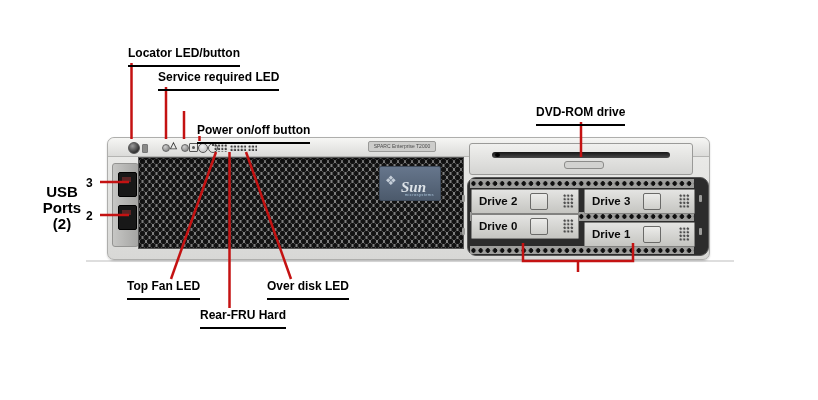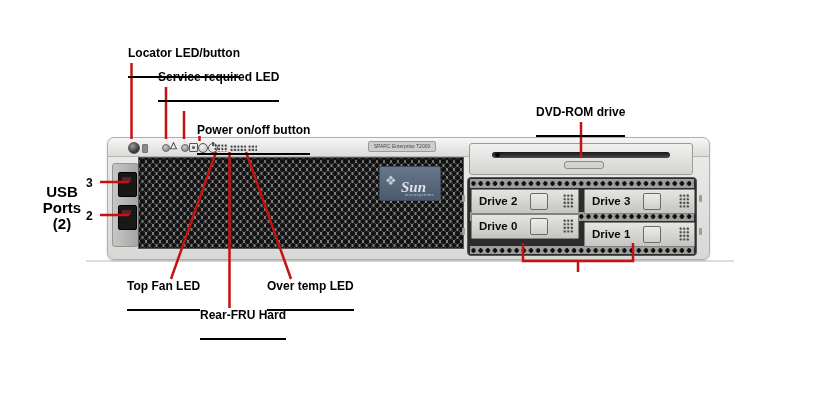--- a/index.html
+++ b/index.html
@@ -2,21 +2,21 @@
 <html><head>
 <meta charset="utf-8">
 <style>
   html,body{margin:0;padding:0;background:#fff;}
   .stage{position:relative;width:818px;height:400px;background:#ffffff;
          font-family:"Liberation Sans",sans-serif;overflow:hidden;}
 
   
   .label{position:absolute;font-weight:bold;font-size:12px;color:#000;
          white-space:nowrap;z-index:20;line-height:14px;}
-  .ul{border-bottom:2px solid #000;padding-bottom:16px;display:inline-block;}
+  .ul{border-bottom:2px solid #000;padding-bottom:5px;display:inline-block;}
   .usb-block{position:absolute;left:36px;top:184px;width:52px;text-align:center;
              font-weight:bold;font-size:15px;line-height:16px;z-index:20;}
   .fru-block{position:absolute;left:190px;top:308px;width:106px;text-align:center;z-index:20;}
   .fru-block div{margin-bottom:3px;}
 
   
   .chassis{position:absolute;left:107px;top:137px;width:601px;height:121px;
            background:linear-gradient(#ececea,#d8d8d6);
            border:1px solid #aeaeac;border-radius:7px;z-index:2;
            box-shadow:0 1px 2px rgba(0,0,0,.18);}
@@ -90,21 +90,21 @@
        background:linear-gradient(#f0f0ee,#d4d4d2);border:1px solid #9a9a98;border-radius:3px;}
   .dvd-slot{position:absolute;left:22px;top:8px;width:178px;height:6px;border-radius:3px;
             background:linear-gradient(#161616,#4a4a4a);}
   .dvd-slot::before{content:"";position:absolute;left:3px;top:1px;width:5px;height:4px;
                     border-radius:50%;background:#000;}
   .dvd-eject{position:absolute;left:94px;top:17px;width:38px;height:6px;border-radius:3px;
              background:#d2d2d0;border:1px solid #8c8c8a;}
 
   
   .cage{position:absolute;left:359px;top:39px;width:228px;height:77px;
-        background:#2c2c2c;border:1px solid #565656;border-radius:4px;}
+        background:#2c2c2c;border:1px solid #565656;border-radius:9px;padding-left:12px;}
   .strip{position:absolute;left:2px;width:224px;height:9px;background-color:#9e9e9c;
          background-image:radial-gradient(circle at 3.5px 4.5px,#0f0f0f 2px,rgba(0,0,0,0) 2.5px);
          background-size:7.2px 9px;}
   .tray{position:absolute;height:23px;background:linear-gradient(#e4e4e2,#c5c5c1);
         border:1px solid #828280;border-radius:1px;}
   .tray .dlabel{position:absolute;left:7px;top:0;font-weight:bold;font-size:11.5px;
                 line-height:23px;color:#0a0a0a;}
   .tray .dbtn{position:absolute;left:58px;top:3px;width:16px;height:15px;border-radius:2px;
               background:linear-gradient(#ececea,#cfcfcb);border:1px solid #6a6a68;}
   .tray .dleds{position:absolute;right:4px;top:4px;width:11px;height:14px;
@@ -230,19 +230,19 @@
     <div>Ports</div>
     <div>(2)</div>
   </div>
   <div class="label" style="left:86px;top:176px">3</div>
   <div class="label" style="left:86px;top:209px">2</div>
 
   <div class="label" style="left:127px;top:279px">
     <span class="ul">Top Fan LED</span>
   </div>
   <div class="label" style="left:267px;top:279px">
-    <span class="ul">Over temp LED</span>
+    <span class="ul">Over disk LED</span>
   </div>
   <div class="label fru-block">
     <div><span class="ul">Rear-FRU Hard</span></div>
   </div>
 
 </div>
 
 </body></html>

